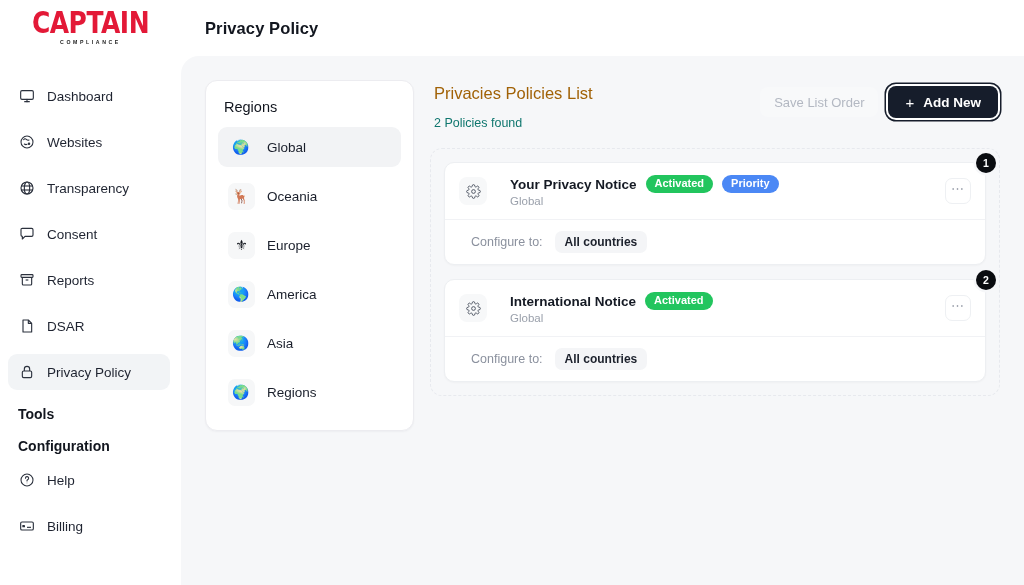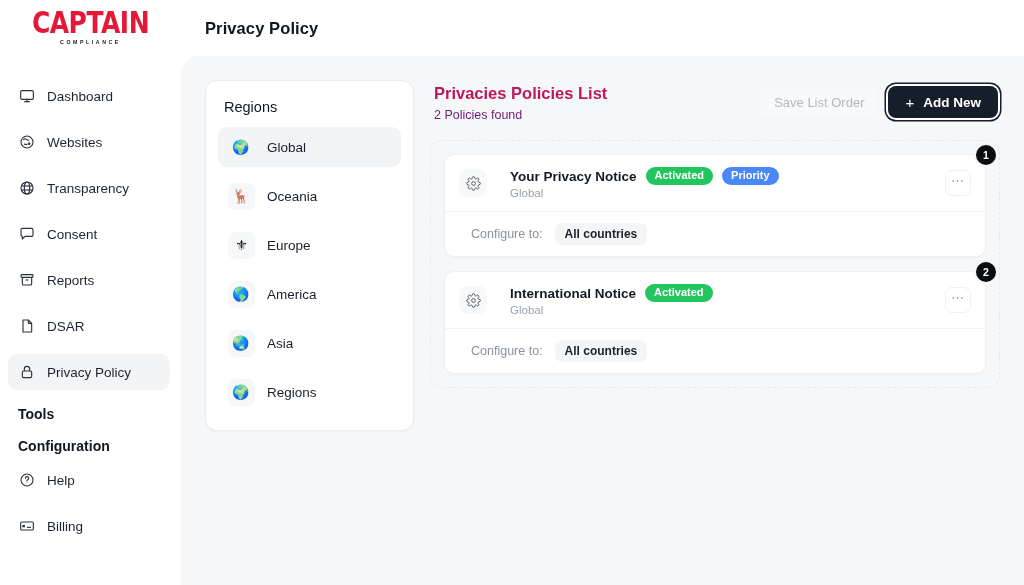--- a/index.html
+++ b/index.html
@@ -79,22 +79,22 @@
     background: #f6f7f8; display: flex; align-items: center; justify-content: center;
     font-size: 14px; line-height: 1; color: #11151c;
   }
   .region-item.active .region-ico { background: transparent; }
   .region-label { font-size: 13.5px; color: #1a1f2b; }
 
   
   .policies { flex: 1; min-width: 0; }
   .policies-head { display: flex; align-items: flex-start; padding: 4px 2px 0 4px; }
   .policies-head .titles { flex: 1; }
-  .policies-title { font-size: 16.5px; font-weight: 700; color: #be185d; }
-  .policies-sub { font-size: 12.5px; color: #701a75; margin-top: 5px; }
+  .policies-title { font-size: 16.5px; font-weight: 400; color: #a16207; }
+  .policies-sub { font-size: 12.5px; color: #0f766e; margin-top: 13px; }
   .head-actions { display: flex; align-items: center; gap: 10px; padding-top: 2px; }
   .btn-save {
     height: 30px; padding: 0 14px; border-radius: 8px;
     background: #f8f9fa; border: none; color: #b3b8c2;
     font-size: 13px; font-family: inherit; cursor: default; white-space: nowrap;
   }
   .btn-add {
     height: 32px; padding: 0 17px; border-radius: 8px;
     background: #161d2b; color: #fff; border: none;
     font-size: 13.5px; font-weight: 700; font-family: inherit;

